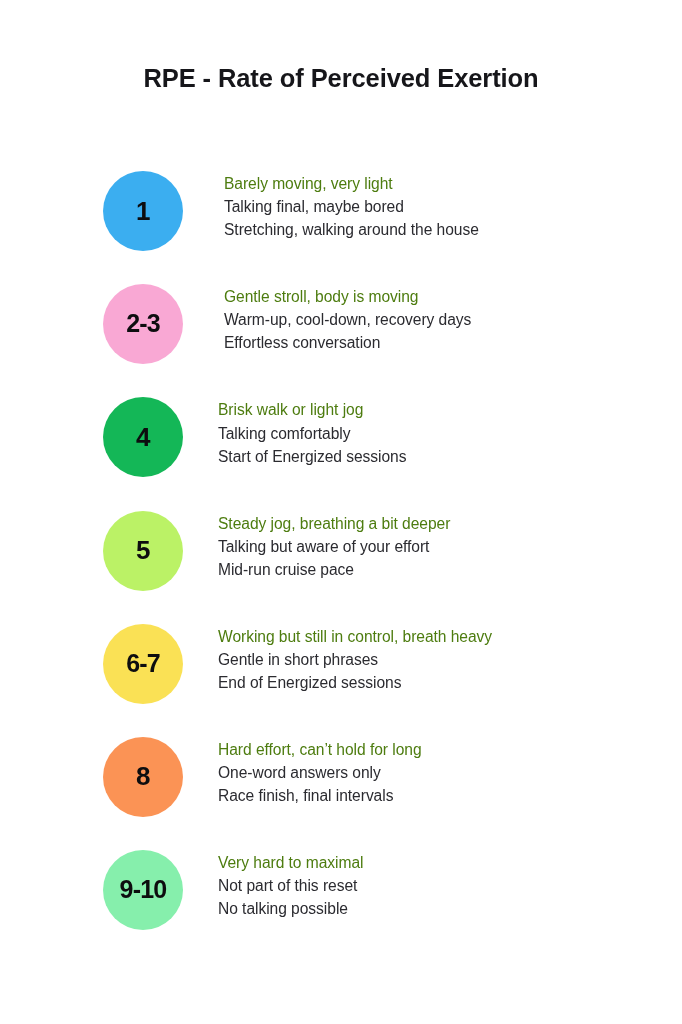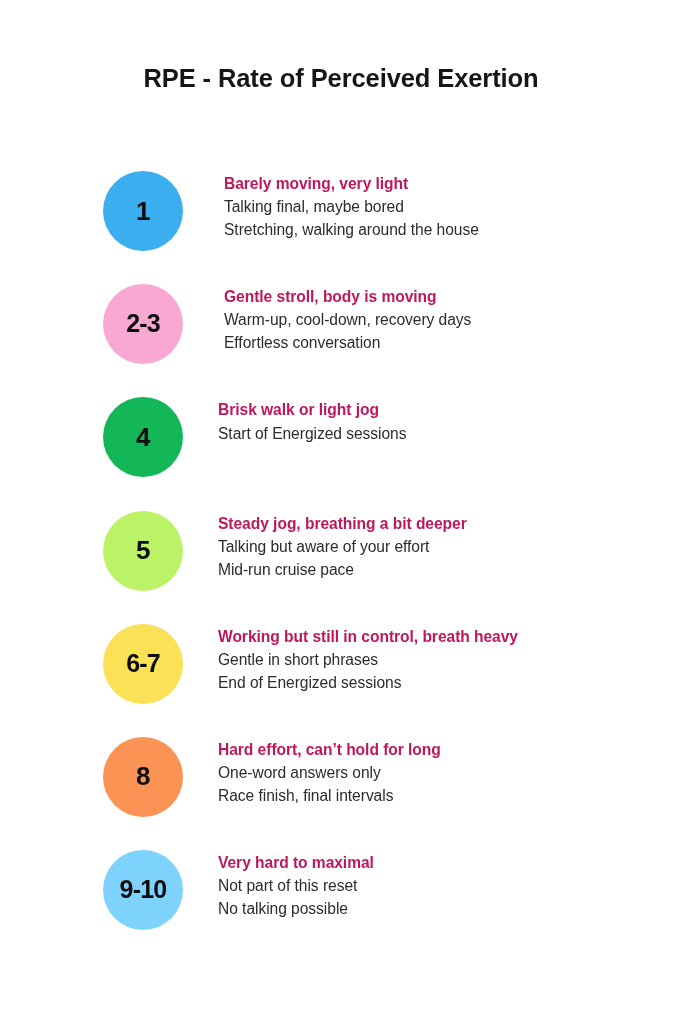--- a/index.html
+++ b/index.html
@@ -79,22 +79,22 @@
     top: 2px;
     width: 450px;
   }
 
   .level-text.indent-wide {
     left: 224px;
   }
 
   .level-headline {
     font-size: 15.6px;
-    font-weight: bold;
-    color: #be185d;
+    font-weight: normal;
+    color: #4d7c0f;
     line-height: 1.42;
     letter-spacing: -0.05px;
     white-space: nowrap;
   }
 
   .level-detail {
     font-size: 15.6px;
     font-weight: normal;
     color: #2b2b30;
     line-height: 1.48;
@@ -132,20 +132,21 @@
         <div class="level-detail">Effortless conversation</div>
       </div>
     </div>
 
     <div class="scale-row">
       <div class="level-badge" style="background: rgb(20, 183, 87);">
         <span class="level-badge-label">4</span>
       </div>
       <div class="level-text">
         <div class="level-headline">Brisk walk or light jog</div>
+        <div class="level-detail">Talking comfortably</div>
         <div class="level-detail">Start of Energized sessions</div>
       </div>
     </div>
 
     <div class="scale-row">
       <div class="level-badge" style="background: rgb(187, 242, 102);">
         <span class="level-badge-label">5</span>
       </div>
       <div class="level-text">
         <div class="level-headline">Steady jog, breathing a bit deeper</div>
@@ -170,21 +171,21 @@
         <span class="level-badge-label">8</span>
       </div>
       <div class="level-text">
         <div class="level-headline">Hard effort, can’t hold for long</div>
         <div class="level-detail">One-word answers only</div>
         <div class="level-detail">Race finish, final intervals</div>
       </div>
     </div>
 
     <div class="scale-row">
-      <div class="level-badge" style="background: #7dd3fc;">
+      <div class="level-badge" style="background: #86efac;">
         <span class="level-badge-label wide">9-10</span>
       </div>
       <div class="level-text">
         <div class="level-headline">Very hard to maximal</div>
         <div class="level-detail">Not part of this reset</div>
         <div class="level-detail">No talking possible</div>
       </div>
     </div>
 
   </div>

